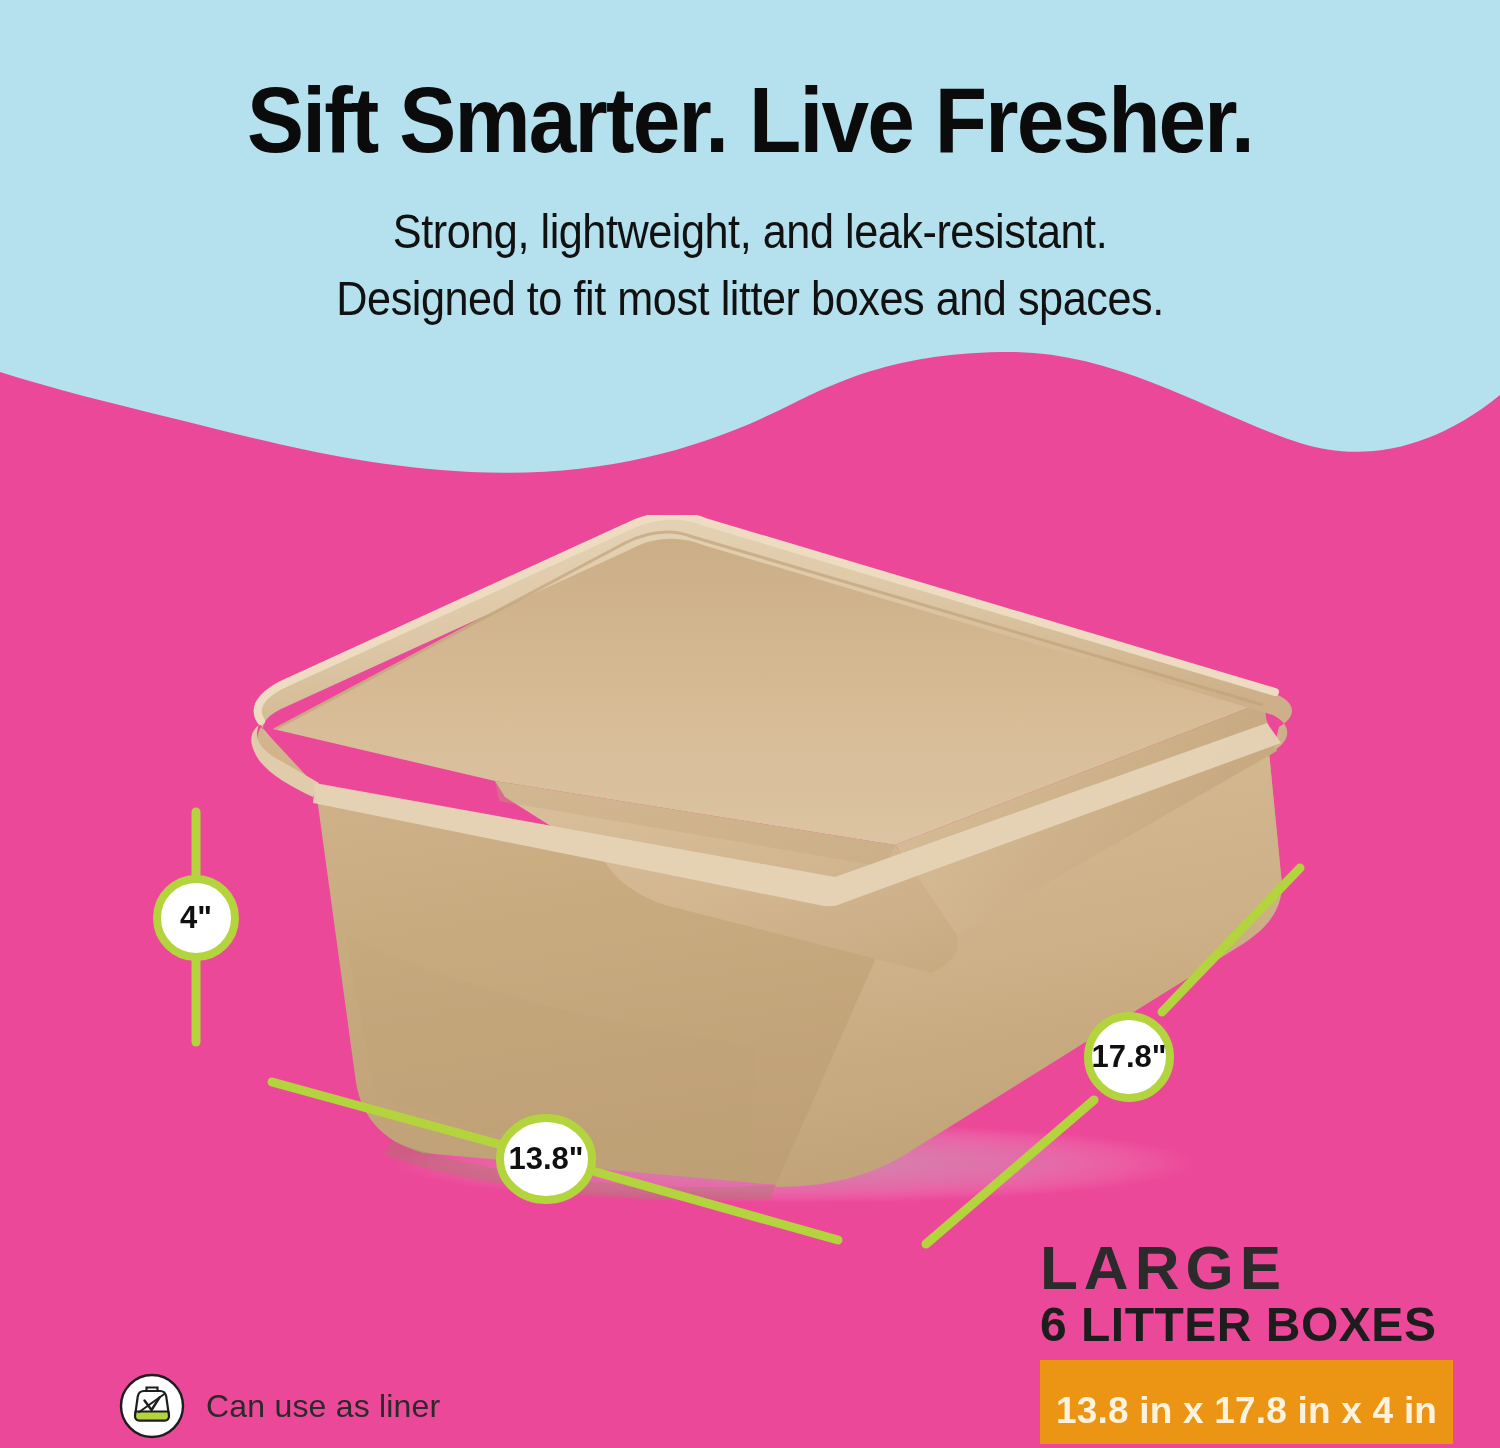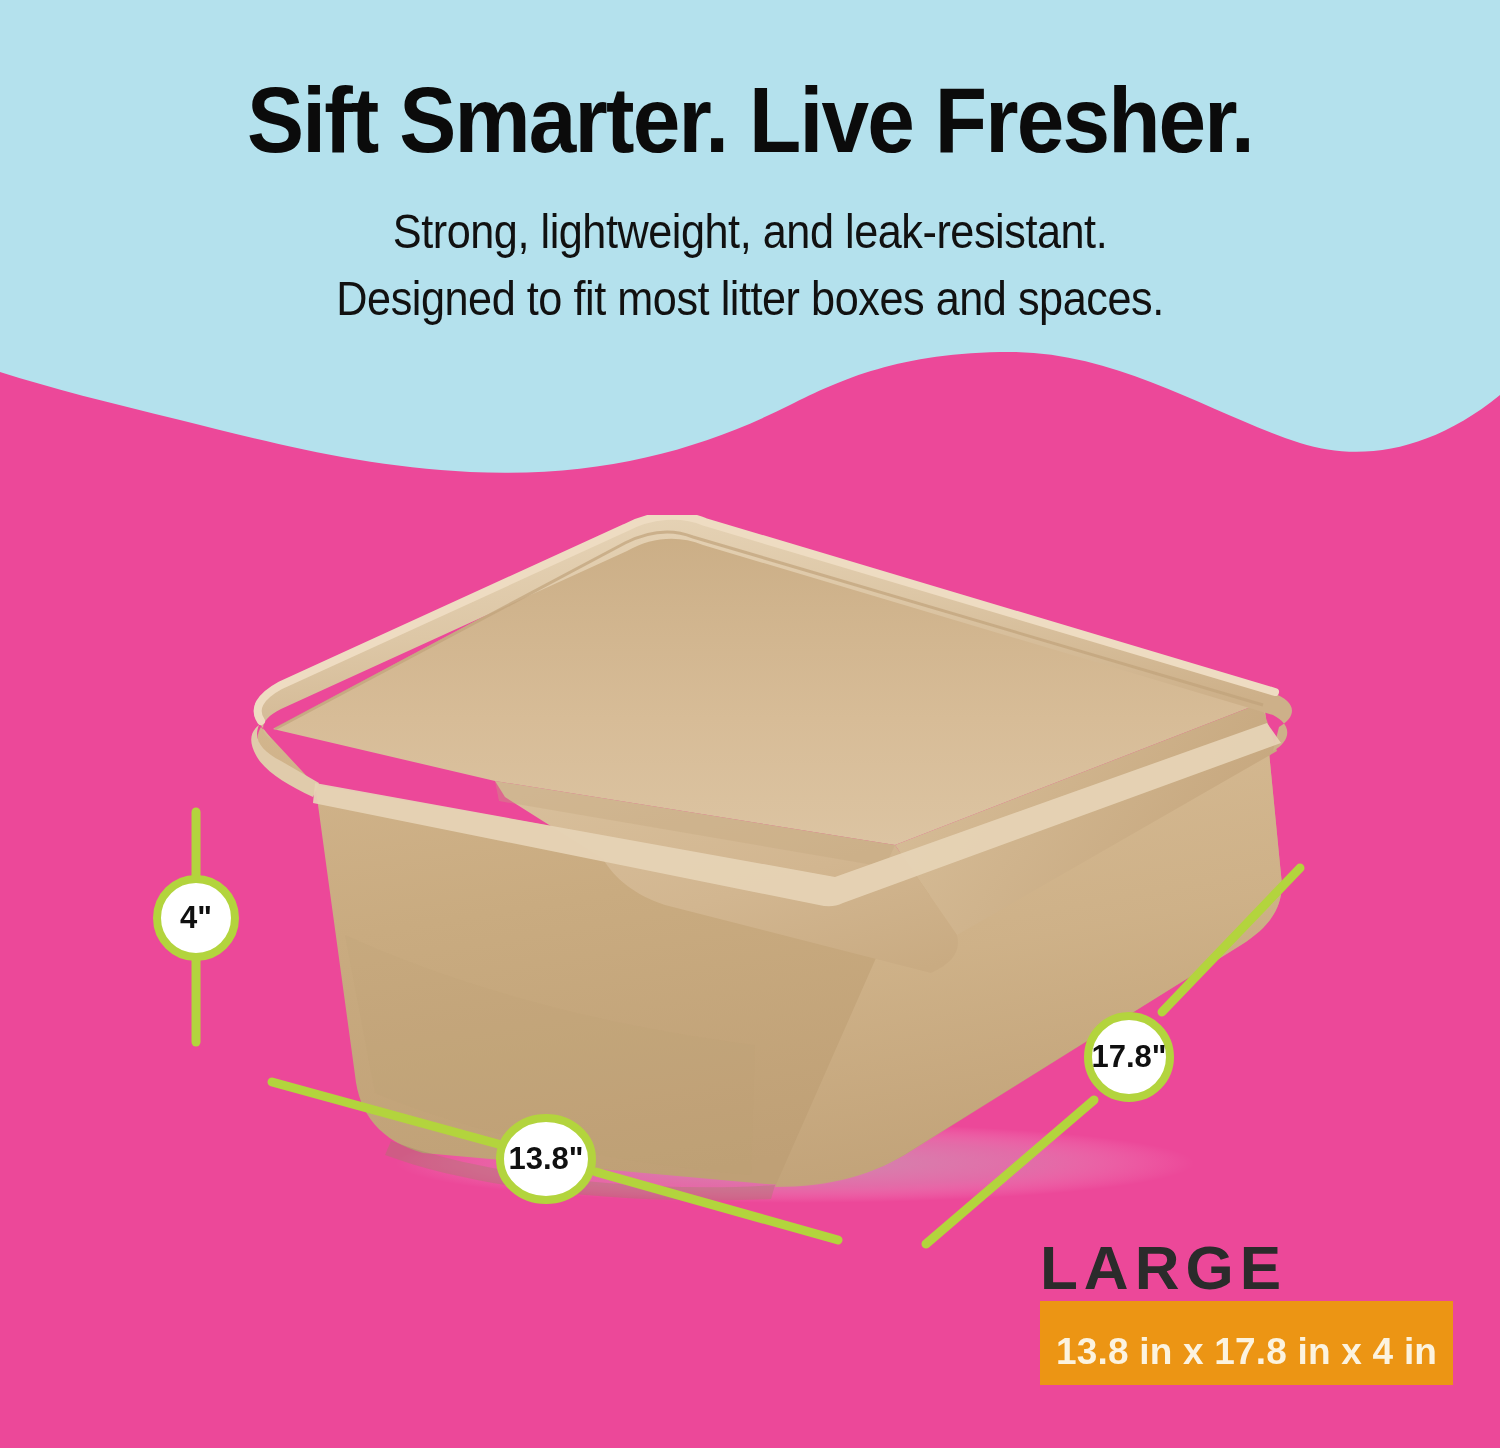--- a/index.html
+++ b/index.html
@@ -348,17 +348,36 @@
       <circle cx="1129" cy="1057" r="41" fill="#ffffff" stroke="#b3d43d" stroke-width="8"></circle>
     </g>
   </svg>
 
   <div class="dim-label" id="dim-h-label">4"</div>
   <div class="dim-label" id="dim-w-label">13.8"</div>
   <div class="dim-label" id="dim-d-label">17.8"</div>
 
   <div id="size-block">
     <div id="size-large">LARGE</div>
+    <div id="size-count">6 LITTER BOXES</div>
     <div id="size-badge">13.8 in x 17.8 in x 4 in</div>
   </div>
 
+  <div id="feature-badge">
+    <svg id="feature-icon" viewBox="0 0 68 68">
+      <circle cx="34" cy="34" r="31" fill="#ffffff" stroke="#1d1d1d" stroke-width="2.4"></circle>
+
+      <path d="M28.5 18.5 L28.5 15.5 L39.5 15.5 L39.5 18.5" fill="none" stroke="#1d1d1d" stroke-width="2.2" stroke-linecap="round"></path>
+
+      <path d="M26 19 L42 19 C45.2 19 47.6 21.2 48.2 24.2 L51 44
+               L17 44 L19.8 24.2 C20.4 21.2 22.8 19 26 19 Z" fill="#ffffff" stroke="#1d1d1d" stroke-width="2.2" stroke-linejoin="round"></path>
+
+      <path d="M17.6 39.5 L50.4 39.5 L51 44 C51.2 46.6 49.4 48.6 46.8 48.6
+               L21.2 48.6 C18.6 48.6 16.8 46.6 17 44 Z" fill="#b3d43d" stroke="#1d1d1d" stroke-width="2.2" stroke-linejoin="round"></path>
+
+      <path d="M20.5 40.5 L47 21.5" fill="none" stroke="#1d1d1d" stroke-width="2"></path>
+
+      <path d="M26.5 28.5 L33.5 38 L41.5 25.5" fill="none" stroke="#1d1d1d" stroke-width="2.4" stroke-linecap="round" stroke-linejoin="round"></path>
+    </svg>
+    <span id="feature-label">Can use as liner</span>
+  </div>
 
 </div>
 
 </body></html>

